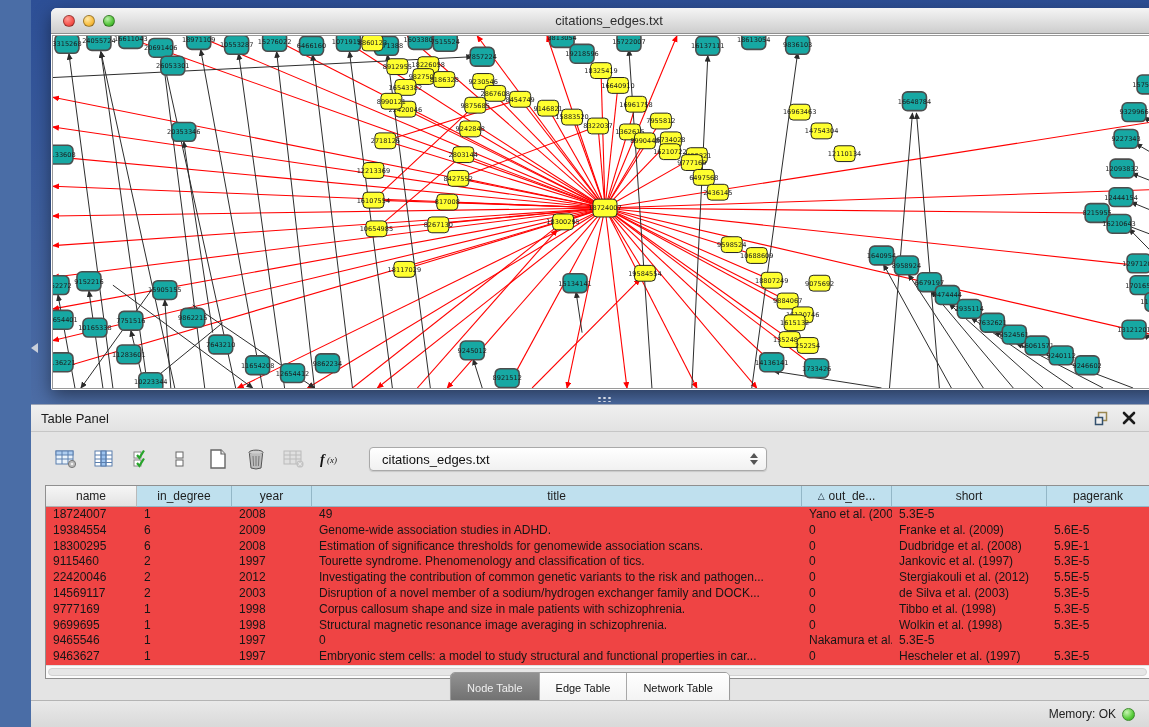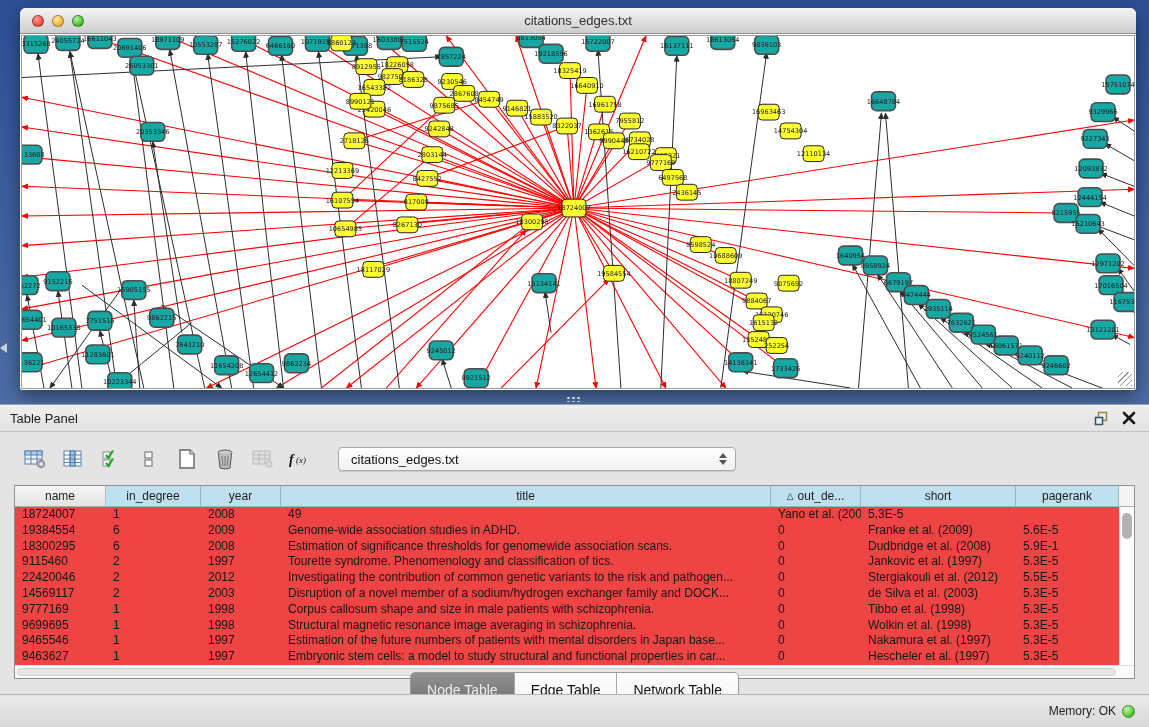--- a/index.html
+++ b/index.html
@@ -1,20 +1,20 @@
 <!DOCTYPE html>
 <html><head>
 <meta charset="utf-8">
 <style>
   * { margin:0; padding:0; box-sizing:border-box; }
   html,body { width:1149px; height:727px; }
   body { font-family:"Liberation Sans","DejaVu Sans",sans-serif; background:#4a6da6; overflow:hidden; position:relative; }
 
   
-  .desktop { position:absolute; inset:0; background:linear-gradient(#2d4f96,#4f6fa6 60%,#44639e); }
+  .desktop { position:absolute; inset:0; background:linear-gradient(#2d4f96,#4f6fa6 60%,#44639e);margin-left:31px; }
 
   
   .graph-window { position:absolute; left:20px; top:8px; width:1116px; height:382px;
     border-radius:6px 6px 2px 2px; box-shadow:0 6px 18px rgba(0,0,0,.45); background:#fff; }
   .titlebar { height:26px; background:linear-gradient(#f5f5f5,#cdcdcd); border-bottom:1px solid #8f8f8f;
     border-radius:6px 6px 0 0; position:relative; display:flex; align-items:center; }
   .traffic { display:flex; gap:8px; margin-left:12px; }
   .tl { width:12px; height:12px; border-radius:50%; border:1px solid rgba(0,0,0,.35); }
   .tl.red   { background:radial-gradient(circle at 35% 30%, #ff9a94, #f6544d 60%, #d8362f); }
   .tl.yel   { background:radial-gradient(circle at 35% 30%, #ffe9a8, #f8bd3f 60%, #d99a24); }
@@ -66,27 +66,27 @@
   .trow { display:grid; grid-template-columns:91px 95px 80px 490px 90px 155px 120px; height:15.8px; line-height:15.8px; cursor:default; }
   .tcell { padding-left:7px; overflow:hidden; white-space:nowrap; }
   .vscroll { position:absolute; right:0; top:0; bottom:0; width:15px; background:#fdfdfd; border-left:1px solid #d8d8d8; }
   .vthumb { position:absolute; left:2px; top:6px; width:10px; height:26px; border-radius:6px; background:#b3b3b3; }
   .hscroll { height:13px; background:#fbfbfb; border-top:1px solid #e0e0e0; position:relative; }
   .hthumb { position:absolute; left:2px; right:18px; top:2px; bottom:2px; border-radius:6px; background:#e6e6e6; border:1px solid #d2d2d2; }
 
   
   .tabbar { position:absolute; left:0; right:0; top:267px; display:flex; justify-content:center; }
   .seg { display:flex; border:1px solid #9b9b9b; border-radius:5px; overflow:hidden; box-shadow:0 1px 1px rgba(0,0,0,.15); }
-  .seg-tab { padding:9px 16px; font-size:14px; background:linear-gradient(#ffffff,#f2f2f2); color:#111;
+  .seg-tab { padding:9px 16px; font-size:11px; background:linear-gradient(#ffffff,#f2f2f2); color:#111;
     border-right:1px solid #a8a8a8; cursor:pointer; }
   .seg-tab:last-child { border-right:0; }
   .seg-tab.active { background:linear-gradient(#929292,#6e6e6e); color:#efefef; }
 
   
-  .statusbar { position:absolute; left:0; right:0; bottom:0; height:33px; background:linear-gradient(#e9e9e9,#d9d9d9);
+  .statusbar { position:absolute; left:0; right:0; bottom:0; height:27px; background:linear-gradient(#e9e9e9,#d9d9d9);
     border-top:1px solid #b4b4b4; display:flex; align-items:center; justify-content:flex-end; padding-right:14px; gap:6px; }
   .mem-label { font-size:12px; color:#222; }
   .mem-dot { width:13px; height:13px; border-radius:50%; border:1px solid #3e8a2e;
     background:radial-gradient(circle at 35% 30%, #c7f5b2, #58cc3a 60%, #2fa21f); }
 </style>
 </head>
 <body>
 
 <div class="desktop">
 
@@ -642,21 +642,20 @@
             <div class="tcell">1998</div>
             <div class="tcell">Structural magnetic resonance image averaging in schizophrenia.</div>
             <div class="tcell">0</div>
             <div class="tcell">Wolkin et al. (1998)</div>
             <div class="tcell">5.3E-5</div>
           </div>
           <div class="trow">
             <div class="tcell">9465546</div>
             <div class="tcell">1</div>
             <div class="tcell">1997</div>
-            <div class="tcell">Estimation of the future numbers of patients with mental disorders in Japan base...</div>
             <div class="tcell">0</div>
             <div class="tcell">Nakamura et al. (1997)</div>
             <div class="tcell">5.3E-5</div>
           </div>
           <div class="trow">
             <div class="tcell">9463627</div>
             <div class="tcell">1</div>
             <div class="tcell">1997</div>
             <div class="tcell">Embryonic stem cells: a model to study structural and functional properties in car...</div>
             <div class="tcell">0</div>

